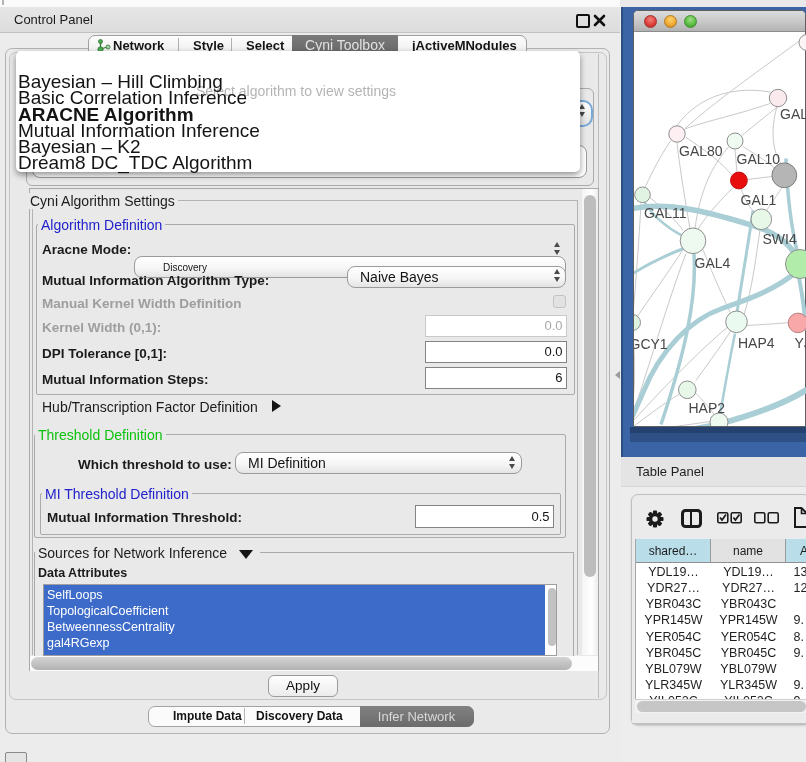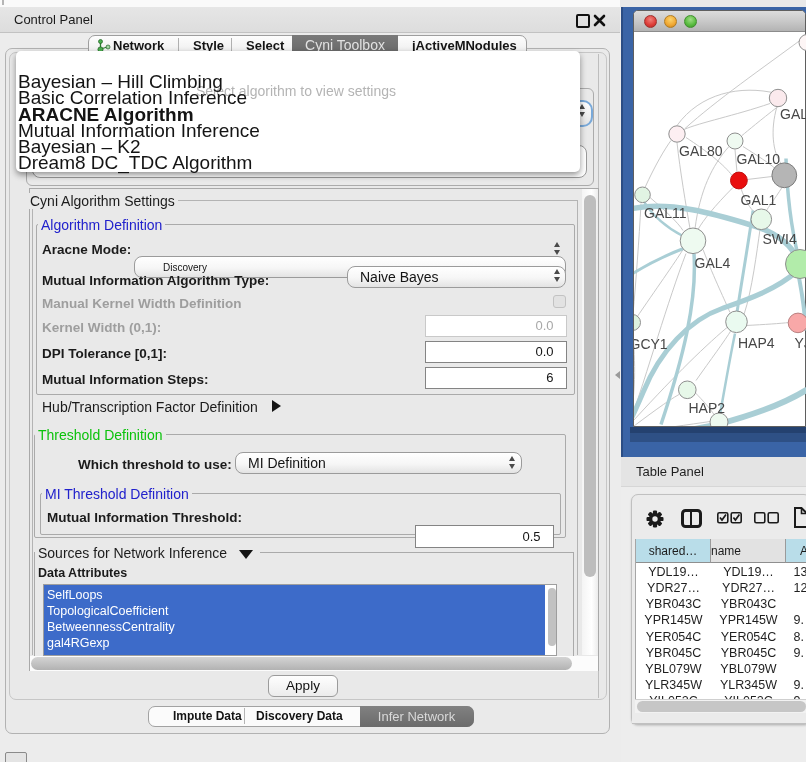--- a/index.html
+++ b/index.html
@@ -4,21 +4,21 @@
 <style>
 html,body{margin:0;padding:0;}
 #root{position:relative;width:806px;height:762px;background:#ececec;overflow:hidden;
   font-family:"Liberation Sans",sans-serif;-webkit-font-smoothing:antialiased;}
 .abs{position:absolute;}
 .b{font-weight:bold;}
 .lbl{position:absolute;font-size:13.5px;font-weight:bold;color:#1b1b1b;white-space:nowrap;}
 .dis{color:#9e9e9e;}
 .gtitle{position:absolute;font-size:14px;color:#1c1c1c;white-space:nowrap;background:#e9e9e9;padding:0 3px;}
 .grp{position:absolute;border:1px solid #aaaaaa;border-radius:2px;}
-.fld{position:absolute;background:#fff;border:1px solid #848484;font-size:13px;color:#141414;text-align:right;padding-right:12px;box-sizing:border-box;}
+.fld{position:absolute;background:#fff;border:1px solid #848484;font-size:13px;color:#141414;text-align:right;padding-right:3px;box-sizing:border-box;}
 .combo{position:absolute;border:1px solid #9b9b9b;border-radius:8px;
   background:linear-gradient(#ffffff,#f6f6f6 55%,#e3e3e3);box-sizing:border-box;
   font-size:13px;color:#141414;white-space:nowrap;}
 .arrs{position:absolute;width:8px;}
 .au{width:0;height:0;border-left:3.5px solid transparent;border-right:3.5px solid transparent;border-bottom:5.5px solid #4a4a4a;margin:0 auto;}
 .ad{width:0;height:0;border-left:3.5px solid transparent;border-right:3.5px solid transparent;border-top:5.5px solid #4a4a4a;margin:0 auto 0;}
 .tabtxt{position:absolute;font-size:13px;font-weight:bold;color:#141414;white-space:nowrap;}
 </style>
 </head>
 <body>
@@ -97,21 +97,21 @@
 <div class="combo" style="left:235px;top:452px;width:287px;height:22px;line-height:21px;padding-left:12px;font-size:14px;">MI Definition</div>
 <div class="arrs" style="left:508px;top:456px;">
       <div class="au"></div>
       <div style="height:2.5px"></div>
       <div class="ad"></div>
     </div>
 
 <div class="grp" style="left:40px;top:493px;width:519px;height:40px;"></div>
 <div class="gtitle" style="left:42px;top:486px;color:#2121cc;">MI Threshold Definition</div>
 <div class="lbl" style="left:47px;top:510px;">Mutual Information Threshold:</div>
-<div class="fld" style="left:414.5px;top:504.5px;width:139px;height:23px;line-height:21px;margin-top:20px;">0.5</div>
+<div class="fld" style="left:414.5px;top:504.5px;width:139px;height:23px;line-height:21px;">0.5</div>
 
 <div class="abs" style="left:34px;top:552px;width:540px;height:110px;border:1px solid #aaaaaa;border-bottom:none;box-sizing:border-box;"></div>
 <div class="gtitle" style="left:35px;top:545px;">Sources for Network Inference</div>
 <div class="abs" style="left:228px;top:547px;width:32px;height:11px;background:#e9e9e9;"></div>
 <div class="abs" style="left:239px;top:550px;width:0;height:0;border-left:7px solid transparent;border-right:7px solid transparent;border-top:9px solid #141414;"></div>
 <div class="lbl" style="left:38px;top:566px;font-size:12.5px;">Data Attributes</div>
 
 <div class="abs" style="left:43px;top:584px;width:514px;height:72px;background:#ffffff;border:1px solid #9e9e9e;box-sizing:border-box;"></div>
 <div class="abs" style="left:44px;top:585px;width:501px;height:70px;background:#3d6bc9;"></div>
 <div class="abs" style="left:47px;top:587px;font-size:12.5px;color:#ffffff;line-height:16px;white-space:nowrap;">SelfLoops<br>TopologicalCoefficient<br>BetweennessCentrality<br>gal4RGexp</div>
@@ -263,21 +263,21 @@
  <rect x="0.8" y="0.8" width="10" height="10" rx="1.5" fill="none" stroke="#1b1b1b" stroke-width="1.6"></rect>
  <rect x="14.2" y="0.8" width="10" height="10" rx="1.5" fill="none" stroke="#1b1b1b" stroke-width="1.6"></rect>
 </svg>
 <svg class="abs" style="left:794px;top:507px;" width="12" height="21" viewBox="0 0 12 21">
  <path d="M1 1 L7.5 1 L13 6.5 L13 20 L1 20 Z" fill="none" stroke="#1b1b1b" stroke-width="2"></path>
  <path d="M7.5 1 L7.5 6.5 L13 6.5" fill="none" stroke="#1b1b1b" stroke-width="1.6"></path>
 </svg>
 
 <div class="abs" style="left:635px;top:538.5px;width:171px;height:160px;background:#ffffff;border-left:1px solid #a6a6a6;box-sizing:border-box;overflow:hidden;">
  <div class="abs" style="left:0;top:0;width:75px;height:24.5px;background:#b9dde9;border-right:1px solid #9a9a9a;border-bottom:1px solid #8f8f8f;box-sizing:border-box;text-align:center;line-height:24px;font-size:12px;color:#1c1c1c;">shared…</div>
- <div class="abs" style="left:75px;top:0;width:75px;height:24.5px;background:#e2e2e2;border-right:1px solid #9a9a9a;border-bottom:1px solid #8f8f8f;box-sizing:border-box;line-height:24px;font-size:12px;color:#1c1c1c;">name</div>
+ <div class="abs" style="left:75px;top:0;width:75px;height:24.5px;background:#e2e2e2;border-right:1px solid #9a9a9a;border-bottom:1px solid #8f8f8f;box-sizing:border-box;text-align:center;line-height:24px;font-size:12px;color:#1c1c1c;">name</div>
  <div class="abs" style="left:150px;top:0;width:25px;height:24.5px;background:#b9dde9;border-bottom:1px solid #8f8f8f;box-sizing:border-box;line-height:24px;font-size:12px;color:#1c1c1c;padding-left:14px;">A</div>
  <div class="abs" style="left:0;top:25.3px;width:75px;text-align:center;font-size:12.5px;color:#1f1f1f;line-height:16.2px;">YDL19…<br>YDR27…<br>YBR043C<br>YPR145W<br>YER054C<br>YBR045C<br>YBL079W<br>YLR345W<br>YIL052C</div>
  <div class="abs" style="left:75px;top:25.3px;width:75px;text-align:center;font-size:12.5px;color:#1f1f1f;line-height:16.2px;">YDL19…<br>YDR27…<br>YBR043C<br>YPR145W<br>YER054C<br>YBR045C<br>YBL079W<br>YLR345W<br>YIL052C</div>
  <div class="abs" style="left:157.5px;top:25.3px;width:25px;font-size:12.5px;color:#1f1f1f;line-height:16.2px;">13<br>12<br>&nbsp;<br>9.<br>8.<br>9.<br>&nbsp;<br>9.<br>9.</div>
 </div>
 
 <div class="abs" style="left:635px;top:698.5px;width:171px;height:14.5px;background:#f2f2f2;border-top:1px solid #cfcfcf;box-sizing:border-box;"></div>
 <div class="abs" style="left:637px;top:700.5px;width:169px;height:11px;border-radius:5.5px;background:#c6c6c6;"></div>
 <div class="abs" style="left:631.5px;top:713px;width:174px;height:11px;background:#ebebeb;border-bottom:1px solid #c0c0c0;box-sizing:border-box;"></div>
 

